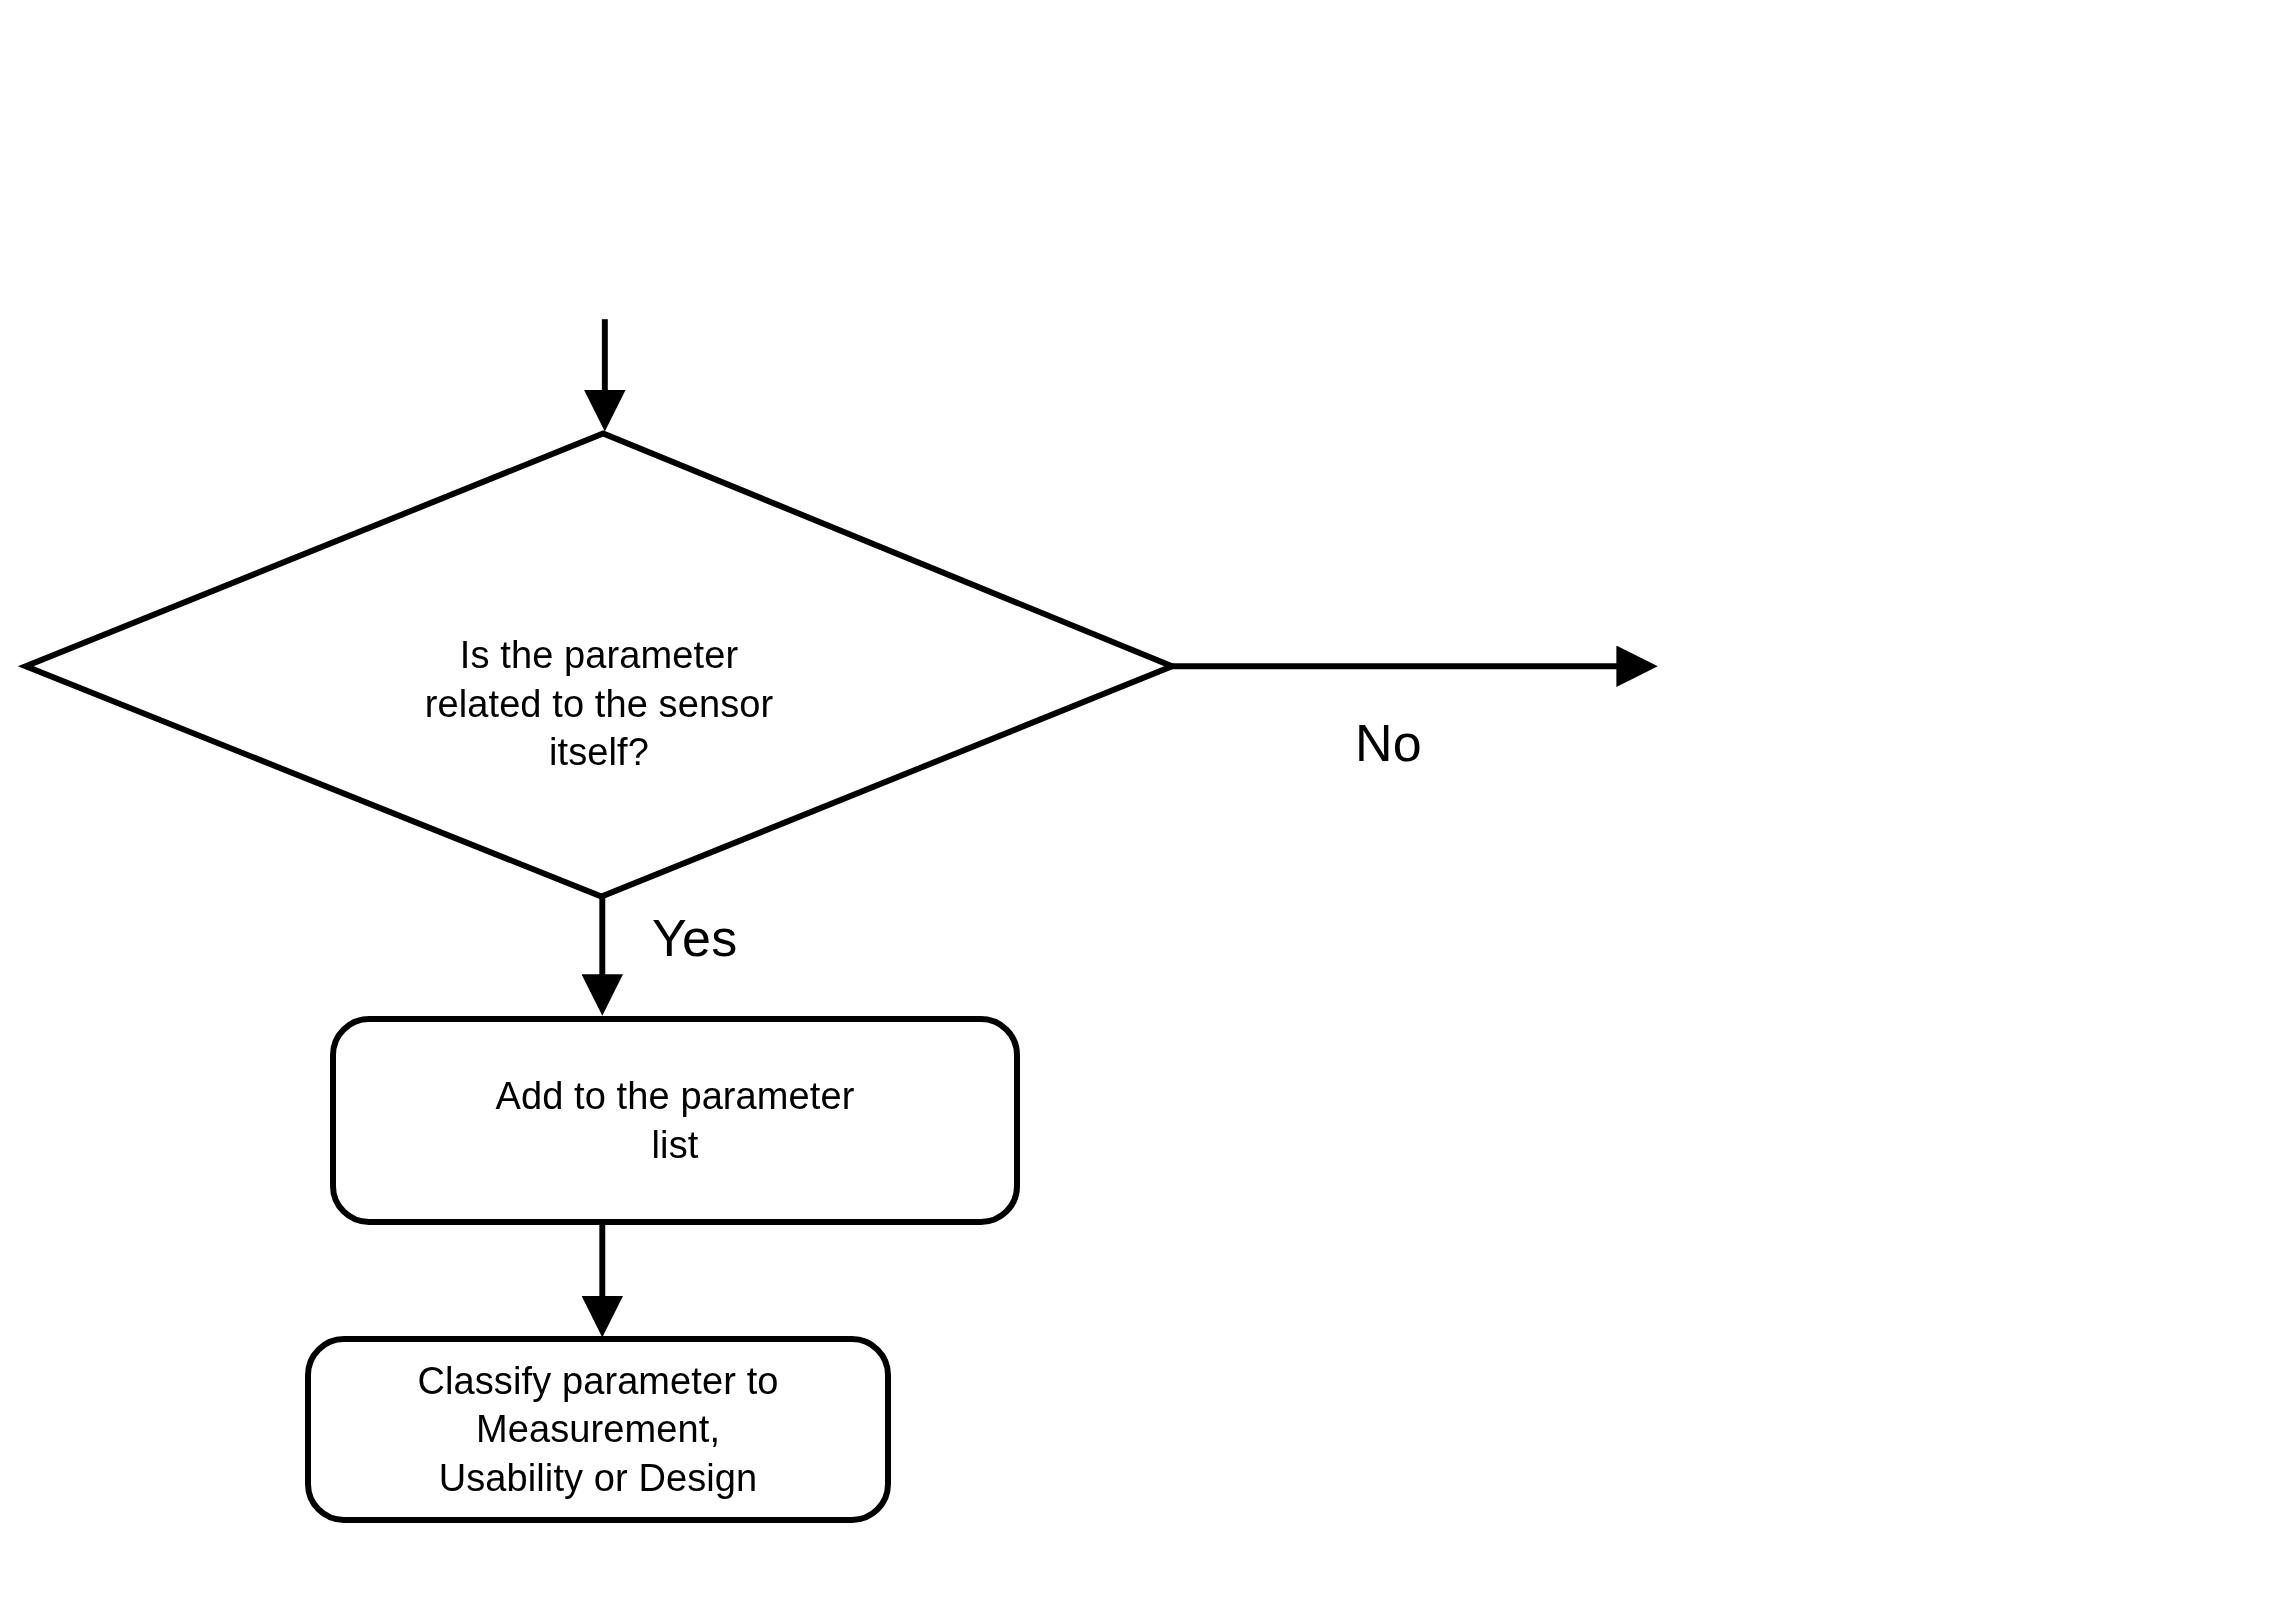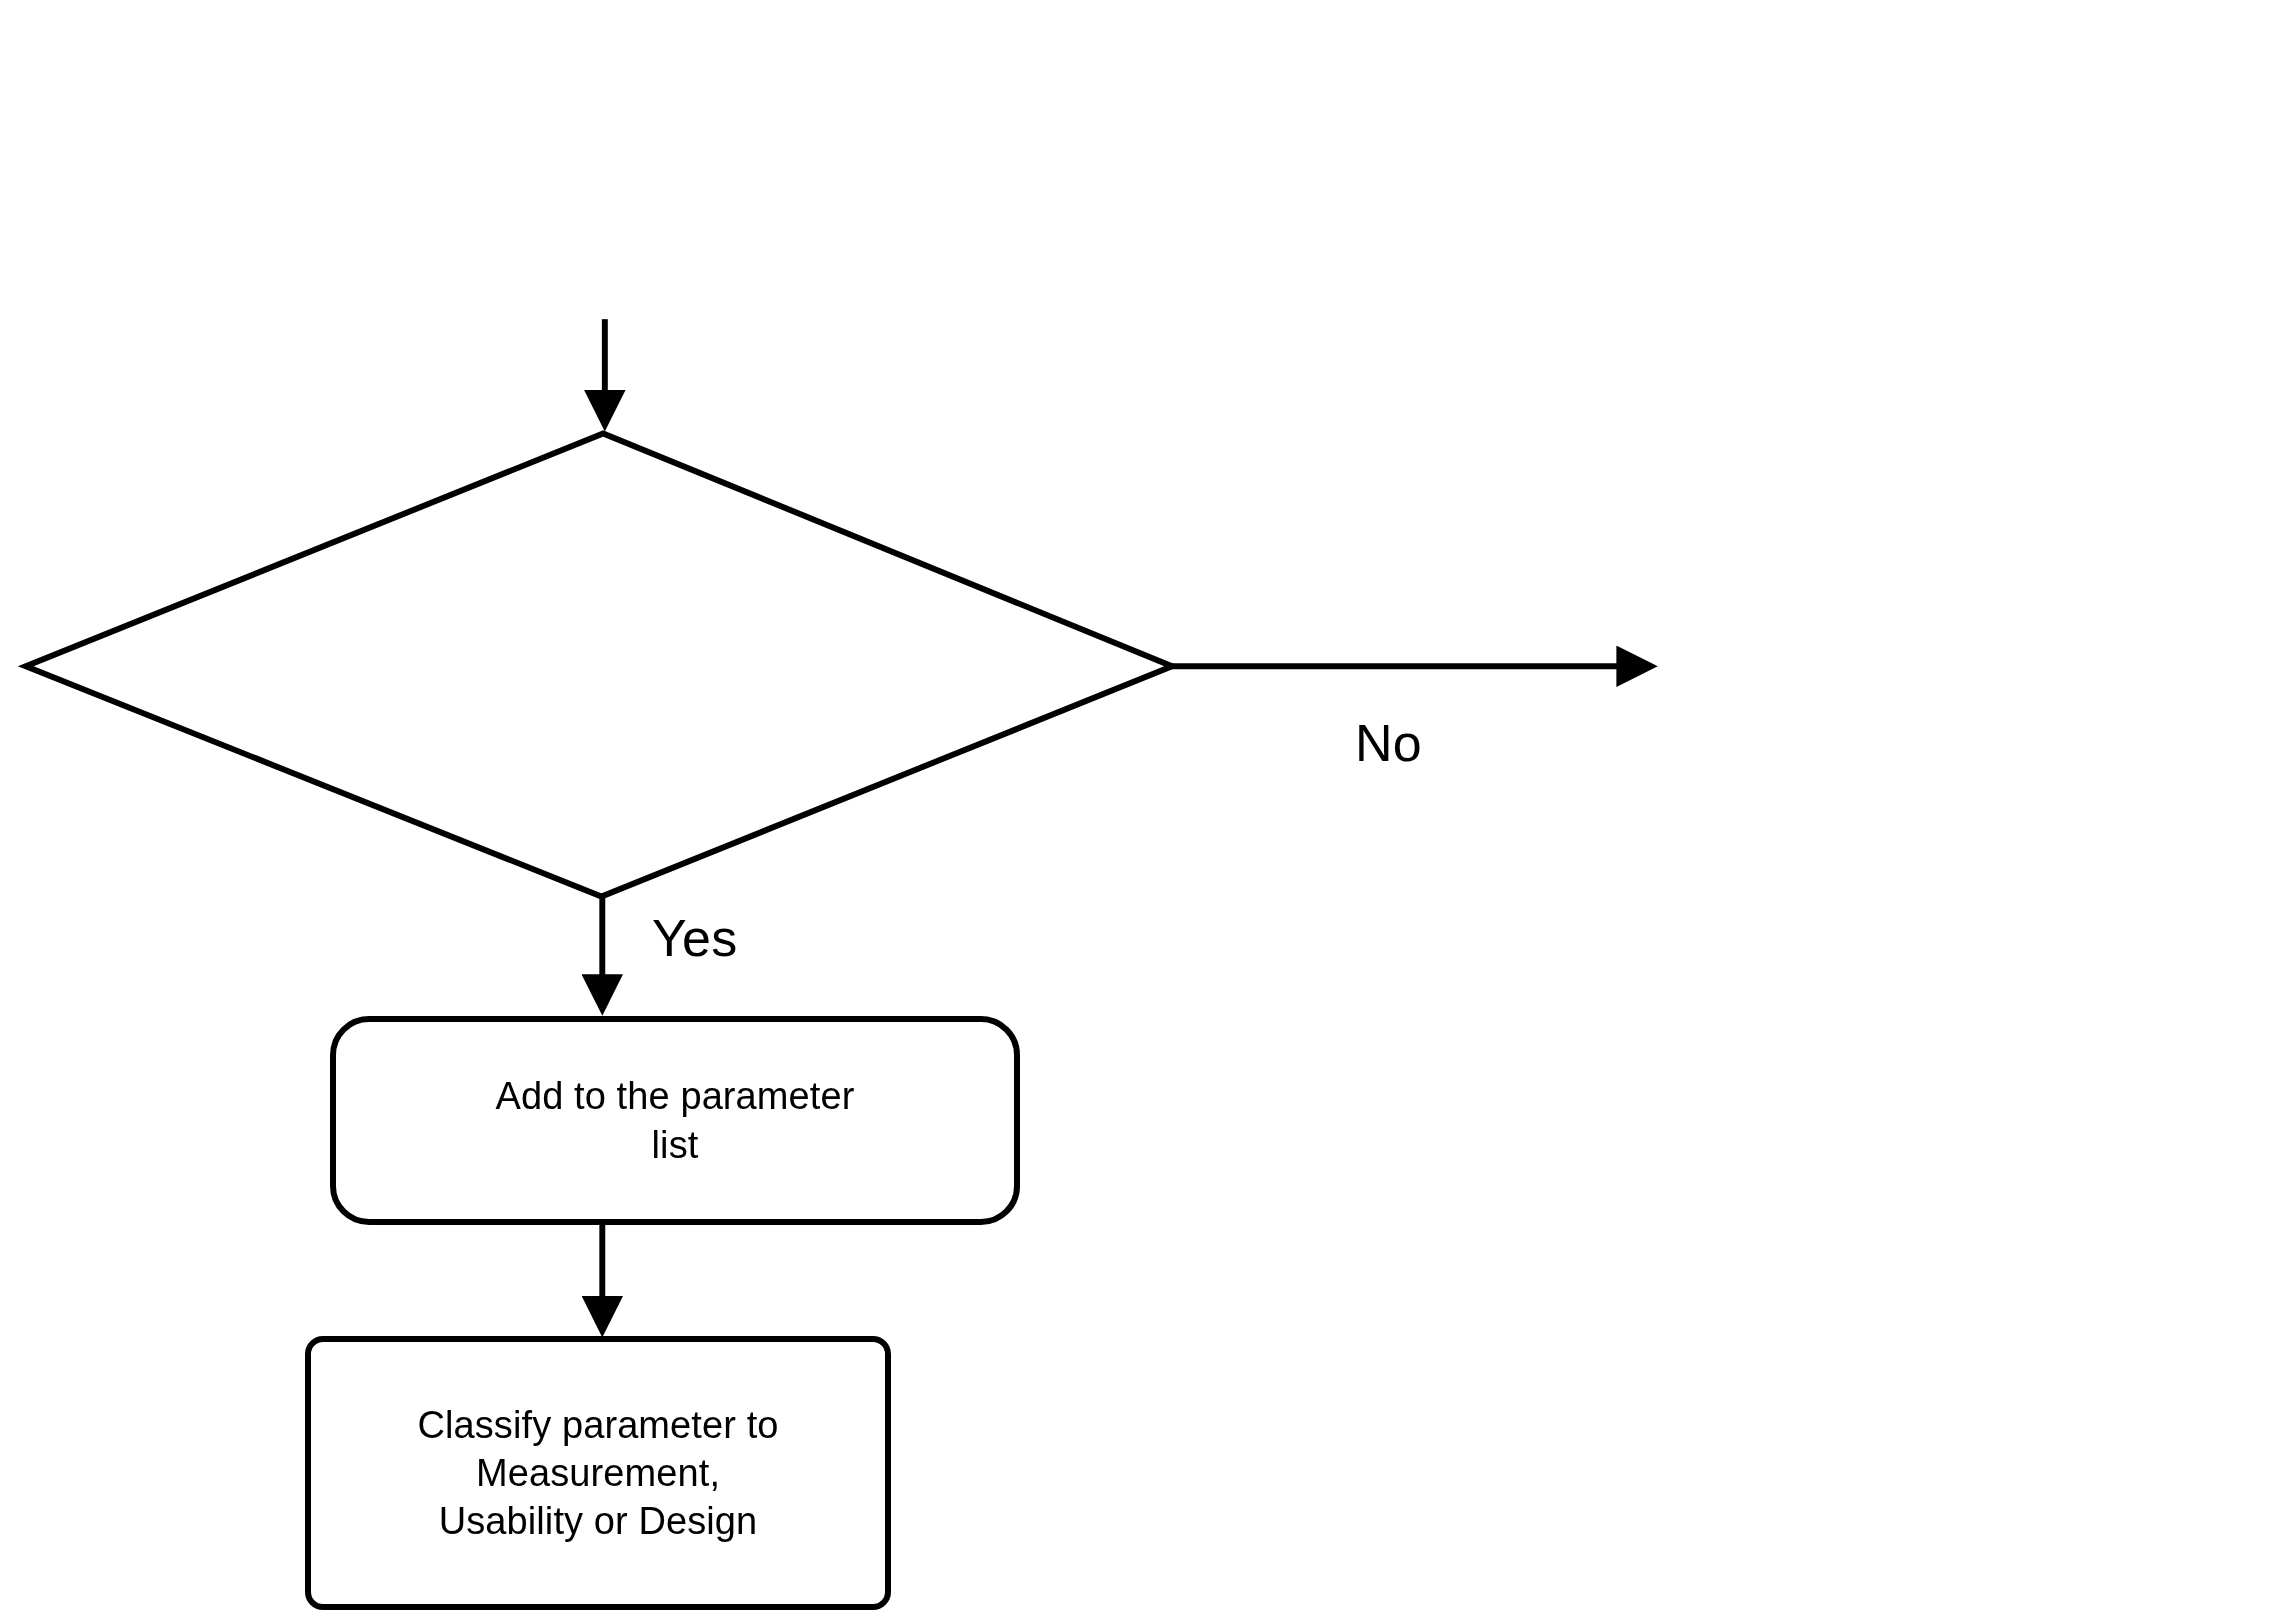--- a/index.html
+++ b/index.html
@@ -57,21 +57,21 @@
     position: absolute;
     font-size: 52px;
     line-height: 1;
     letter-spacing: 0.2px;
   }
 
   
   #node-identify   { left: 314px;  top: 28px;   width: 586px; height: 291px; }
   #node-remove     { left: 1660px; top: 557px;  width: 586px; height: 218px; }
   #node-add        { left: 330px;  top: 1016px; width: 690px; height: 209px; align-items: center; }
-  #node-classify   { left: 305px;  top: 1336px; width: 586px; height: 274px; border-radius: 18px; }
+  #node-classify   { left: 305px;  top: 1336px; width: 586px; height: 187px; }
 
   #decision-label  { left: 345px;  top: 583px;  width: 508px; }
 
   #label-no        { left: 1355px; top: 717px; }
   #label-yes       { left: 652px;  top: 912px; }
 </style>
 </head>
 <body>
 
 <div id="flow-root">
@@ -88,20 +88,25 @@
     <line x1="714" y1="377" x2="714" y2="500" stroke="#000000" stroke-width="7" marker-end="url(#arrowhead)"></line>
 
     <line x1="1384" y1="787" x2="1948" y2="787" stroke="#000000" stroke-width="7" marker-end="url(#arrowhead)"></line>
 
     <line x1="711" y1="1059" x2="711" y2="1190" stroke="#000000" stroke-width="7" marker-end="url(#arrowhead)"></line>
 
     <line x1="711" y1="1447" x2="711" y2="1570" stroke="#000000" stroke-width="7" marker-end="url(#arrowhead)"></line>
   </svg>
 
 
+  <div class="diamond-label" id="decision-label">
+    <span class="node-text">Is the parameter
+related to the sensor
+itself?</span>
+  </div>
 
 
   <div class="node-box" id="node-add">
     <span class="node-text">Add to the parameter
 list</span>
   </div>
 
   <div class="node-box" id="node-classify">
     <span class="node-text">Classify parameter to
 Measurement,

